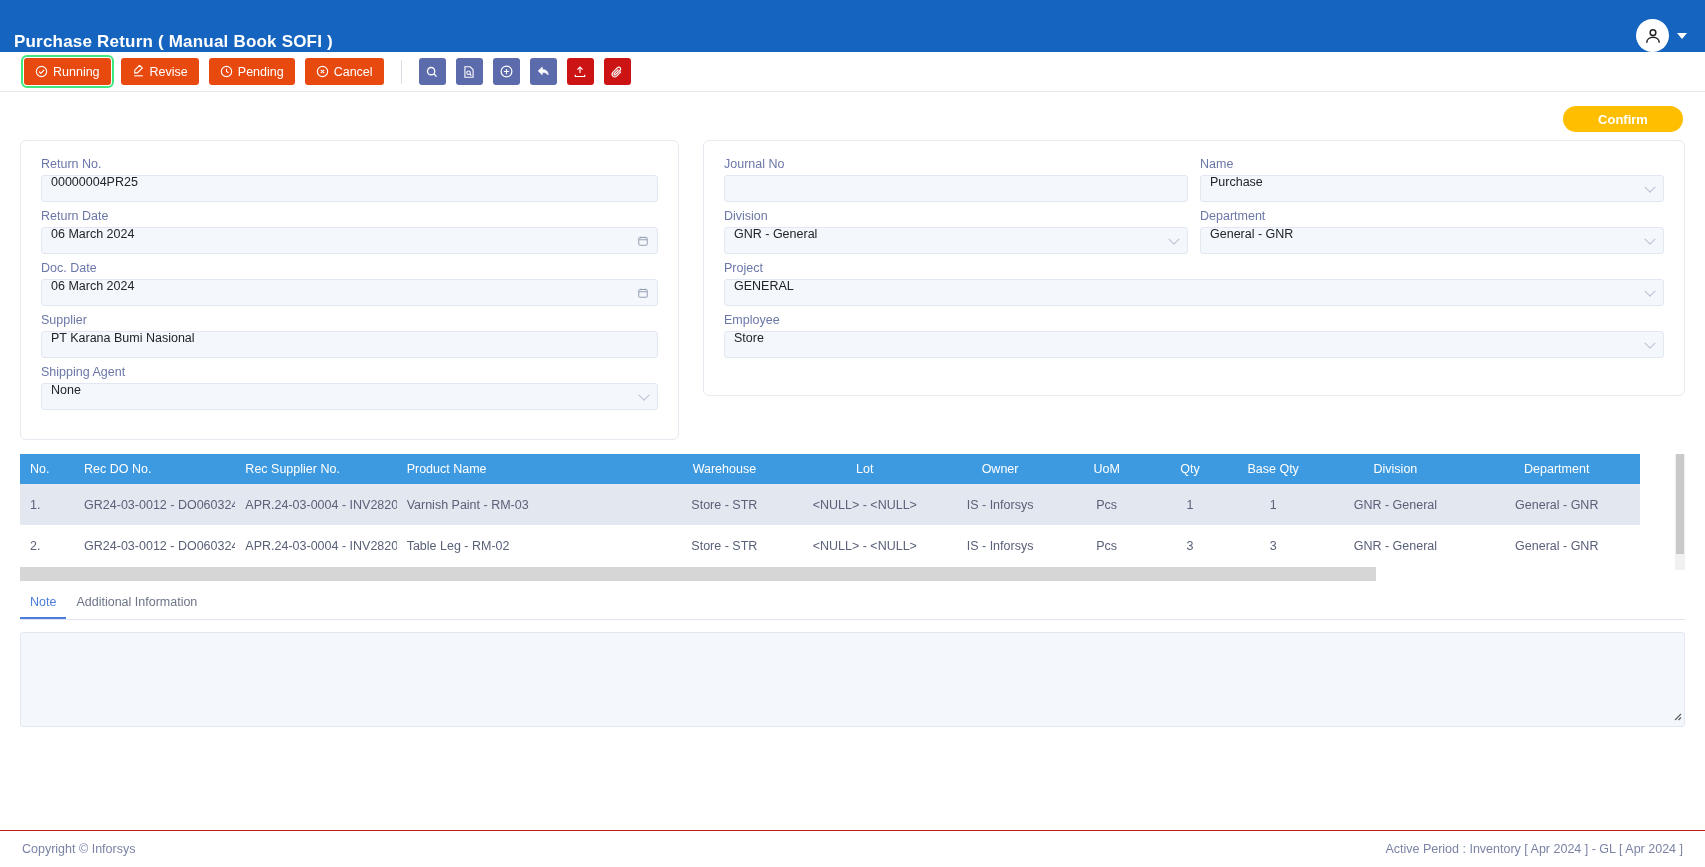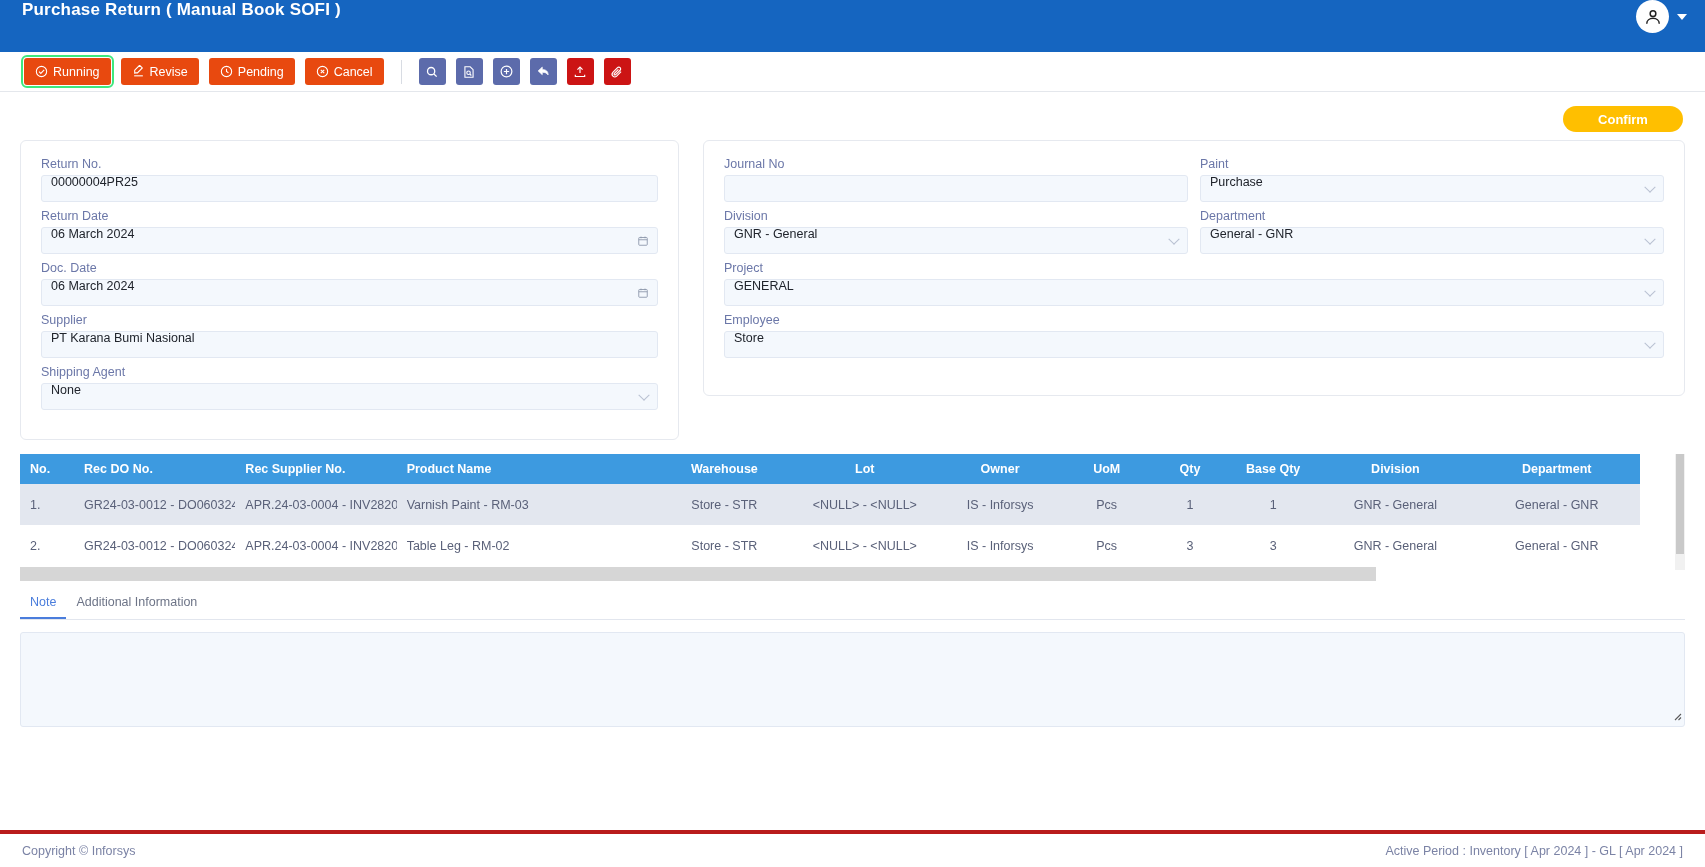--- a/index.html
+++ b/index.html
@@ -11,23 +11,23 @@
     color:#3c4257;
     overflow:hidden;
     position:relative;
   }
 
   
   #app-header {
     height:52px;
     background:#1565c0;
     display:flex;
-    align-items:flex-start;
+    align-items:flex-end;
     justify-content:space-between;
-    padding:0 18px 0 22px;
+    padding:0 18px 0 14px;
   }
   #app-header .title {
     color:#ffffff;
     font-size:17px;
     font-weight:bold;
     letter-spacing:.2px;
     white-space:nowrap;
   }
   .user-area { display:flex; align-items:center; gap:8px; }
   .avatar {
@@ -178,21 +178,21 @@
   table.grid {
     border-collapse:collapse;
     width:1620px;
     table-layout:fixed;
     font-size:12.5px;
   }
   table.grid thead th {
     background:#3d9ae0;
     color:#ffffff;
     font-size:12.5px;
-    font-weight:bold;
+    font-weight:normal;
     height:30px;
     padding:0 10px;
     text-align:center;
     white-space:nowrap;
   }
   table.grid thead th.left { text-align:left; }
   table.grid tbody td {
     height:41px;
     padding:0 10px;
     color:#5a6179;
@@ -267,21 +267,21 @@
     left:0; bottom:0;
     width:100%;
     height:37px;
     background:#ffffff;
     display:flex;
     align-items:center;
     justify-content:space-between;
     padding:0 22px;
     font-size:12.5px;
     color:#7b83a5;
-    border-top:4px solid #b91c1c;
+    border-top:1px solid #b91c1c;
   }
 </style>
 </head>
 <body>
 
 <div id="app-header">
   <div class="title">Purchase Return ( Manual Book SOFI )</div>
   <div class="user-area">
     <div class="avatar">
       <svg width="20" height="20" viewBox="0 0 24 24" fill="none" stroke="#222" stroke-width="1.8">
@@ -435,21 +435,21 @@
     <div class="panel" id="panel-right">
 
       <div class="two-col">
         <div class="fld">
           <label>Journal No</label>
           <div class="ctl plain">
             <span></span>
           </div>
         </div>
         <div class="fld">
-          <label>Paint</label>
+          <label>Name</label>
           <div class="ctl">
             <span>Purchase</span>
             <span class="chev"></span>
           </div>
         </div>
       </div>
 
       <div class="two-col">
         <div class="fld">
           <label>Division</label>

